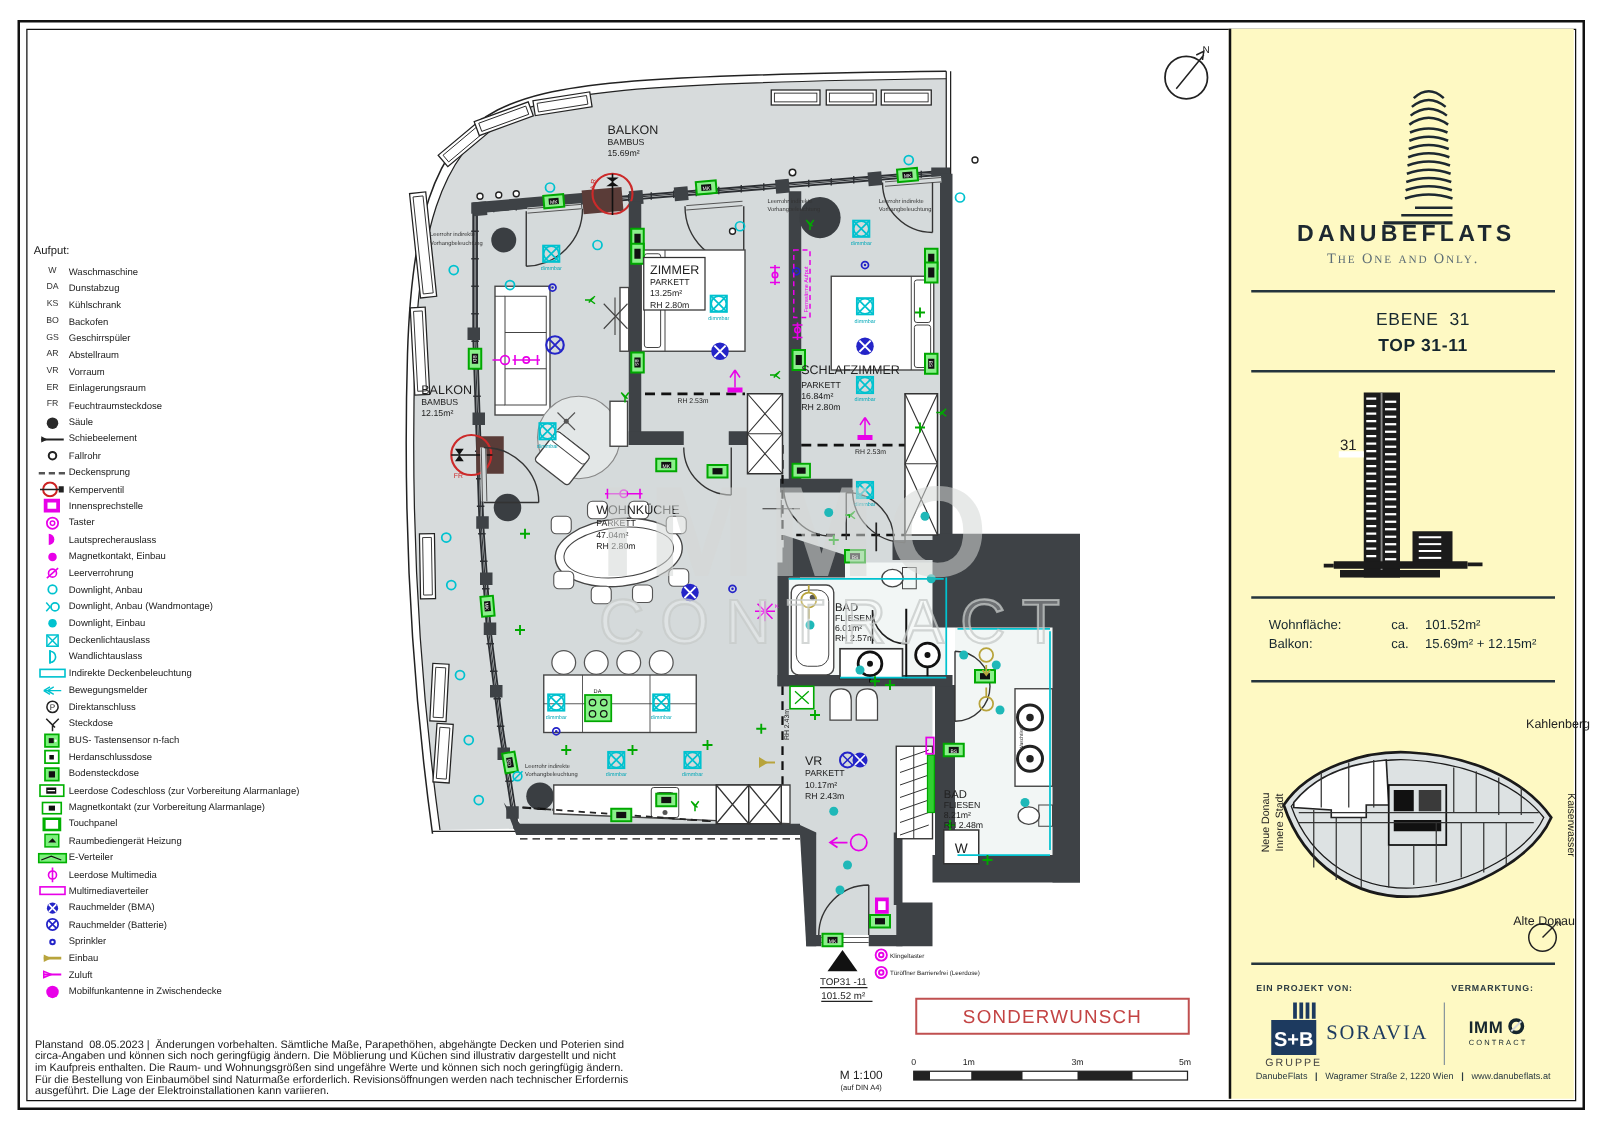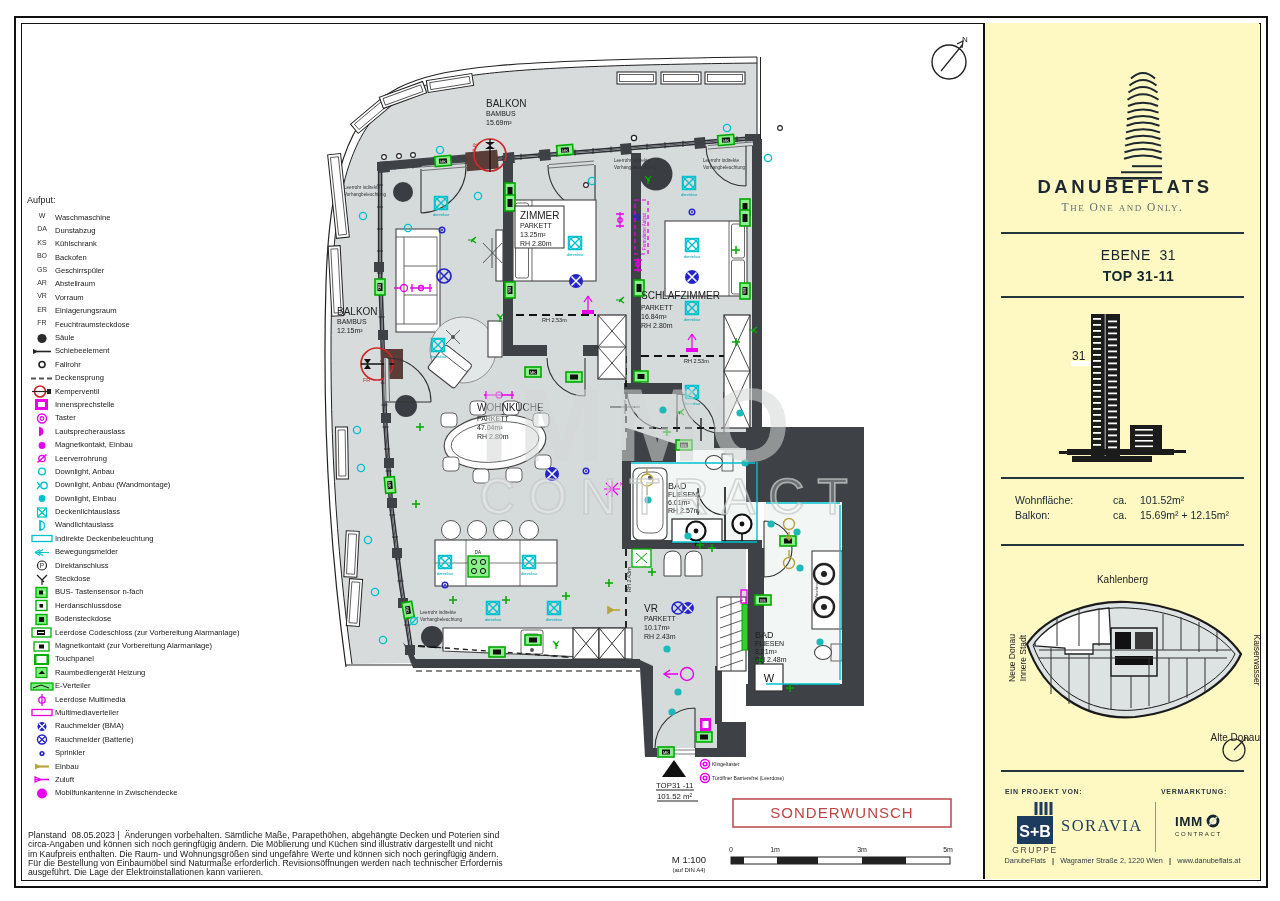--- a/index.html
+++ b/index.html
@@ -1281,21 +1281,21 @@
 <div class="abs" style="left:30px;top:471px;font-size:10.5px;color:#15262e">Wohnfläche:</div>
 <div class="abs" style="left:128px;top:471px;font-size:10.5px;color:#15262e">ca.</div>
 <div class="abs" style="left:155px;top:471px;font-size:10.5px;color:#15262e">101.52m²</div>
 
 <div class="abs" style="left:30px;top:486px;font-size:10.5px;color:#15262e">Balkon:</div>
 <div class="abs" style="left:128px;top:486px;font-size:10.5px;color:#15262e">ca.</div>
 <div class="abs" style="left:155px;top:486px;font-size:10.5px;color:#15262e">15.69m² + 12.15m²</div>
 
 <div class="hr" style="top:521px"></div>
 
-<div class="abs" style="left:0;top:551px;width:275px;text-align:center;font-size:10px;color:#222">Kahlenberg</div>
+<div class="abs" style="left:12px;top:551px;width:275px;text-align:right;font-size:10px;color:#222">Kahlenberg</div>
 
 <div class="abs" style="left:0;top:709px;width:275px;text-align:right;font-size:10px;color:#222">Alte Donau</div>
 
 <div class="abs" style="left:-13px;top:630px;font-size:8.5px;color:#222;transform:rotate(-90deg);transform-origin:center;width:80px;text-align:center">Neue Donau</div>
 
 <div class="abs" style="left:-2px;top:630px;font-size:8.5px;color:#222;transform:rotate(-90deg);transform-origin:center;width:80px;text-align:center">Innere Stadt</div>
 
 <div class="abs" style="left:232px;top:632px;font-size:8.5px;color:#222;transform:rotate(90deg);transform-origin:center;width:80px;text-align:center">Kaiserwasser</div>
 
 <svg class="abs" style="left:38px;top:571px" width="224" height="132" viewBox="0 0 224 132">

